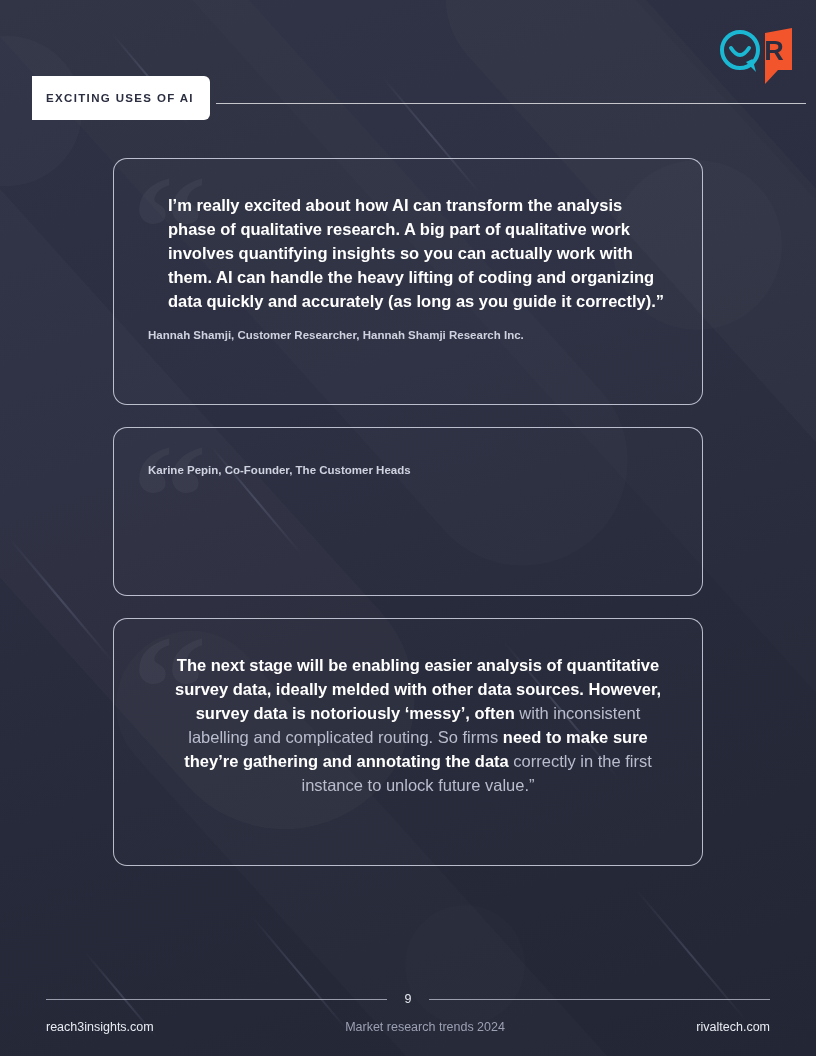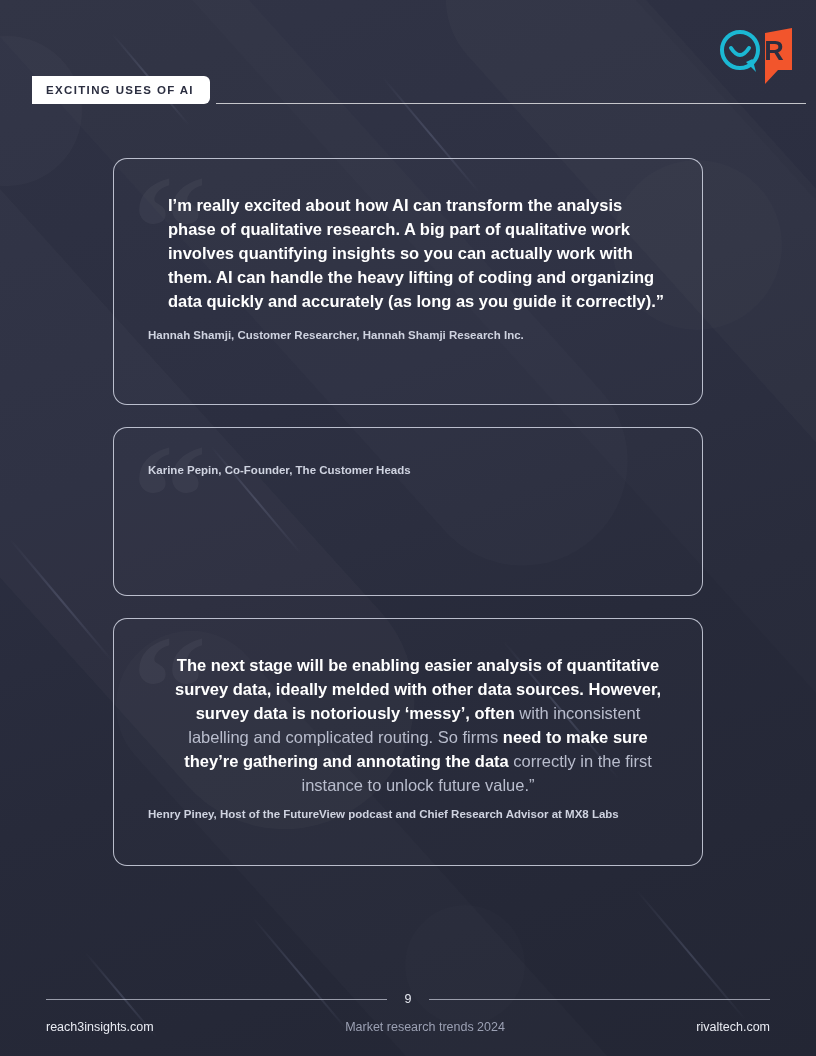--- a/index.html
+++ b/index.html
@@ -51,21 +51,21 @@
   }
 
   
   .header { position:absolute; left:0; top:0; width:816px; height:130px; }
 
   .logo { position:absolute; right:22px; top:24px; width:78px; height:64px; }
 
   .badge-row { position:absolute; left:0; top:76px; width:816px; height:30px; }
   .section-badge {
     position:absolute; left:32px; top:0;
-    height:28px;
+    height:44px;
     background:#ffffff;
     color:#2b2e40;
     font-size:11.5px;
     font-weight:bold;
     letter-spacing:1.35px;
     display:flex; align-items:center;
     padding:0 16px 0 14px;
     border-radius:0 6px 6px 0;
     white-space:nowrap;
   }
@@ -194,21 +194,20 @@
     </div>
 
     <div class="quote-card" id="card-1">
       <div class="quote-deco">“</div>
       <div class="quote-attr">Karine Pepin, Co-Founder, The Customer Heads</div>
     </div>
 
     <div class="quote-card" id="card-2">
       <div class="quote-deco">“</div>
       <div class="quote-body"><span>The next stage will be enabling easier analysis  of quantitative survey data, ideally melded with other data sources. However, survey data is  notoriously ‘messy’, often </span><span class="soft">with inconsistent labelling and complicated routing. So firms </span><span>need to make sure they’re gathering and annotating the data </span><span class="soft">correctly in the first instance to unlock future value.”</span></div>
-      <div class="quote-attr">Henry Piney, Host of the FutureView podcast and Chief Research Advisor at MX8 Labs</div>
     </div>
 
   </div>
 
   <div class="footer">
     <div class="footer-rule-wrap">
       <div class="footer-line"></div>
       <div class="page-num">9</div>
       <div class="footer-line"></div>
     </div>

